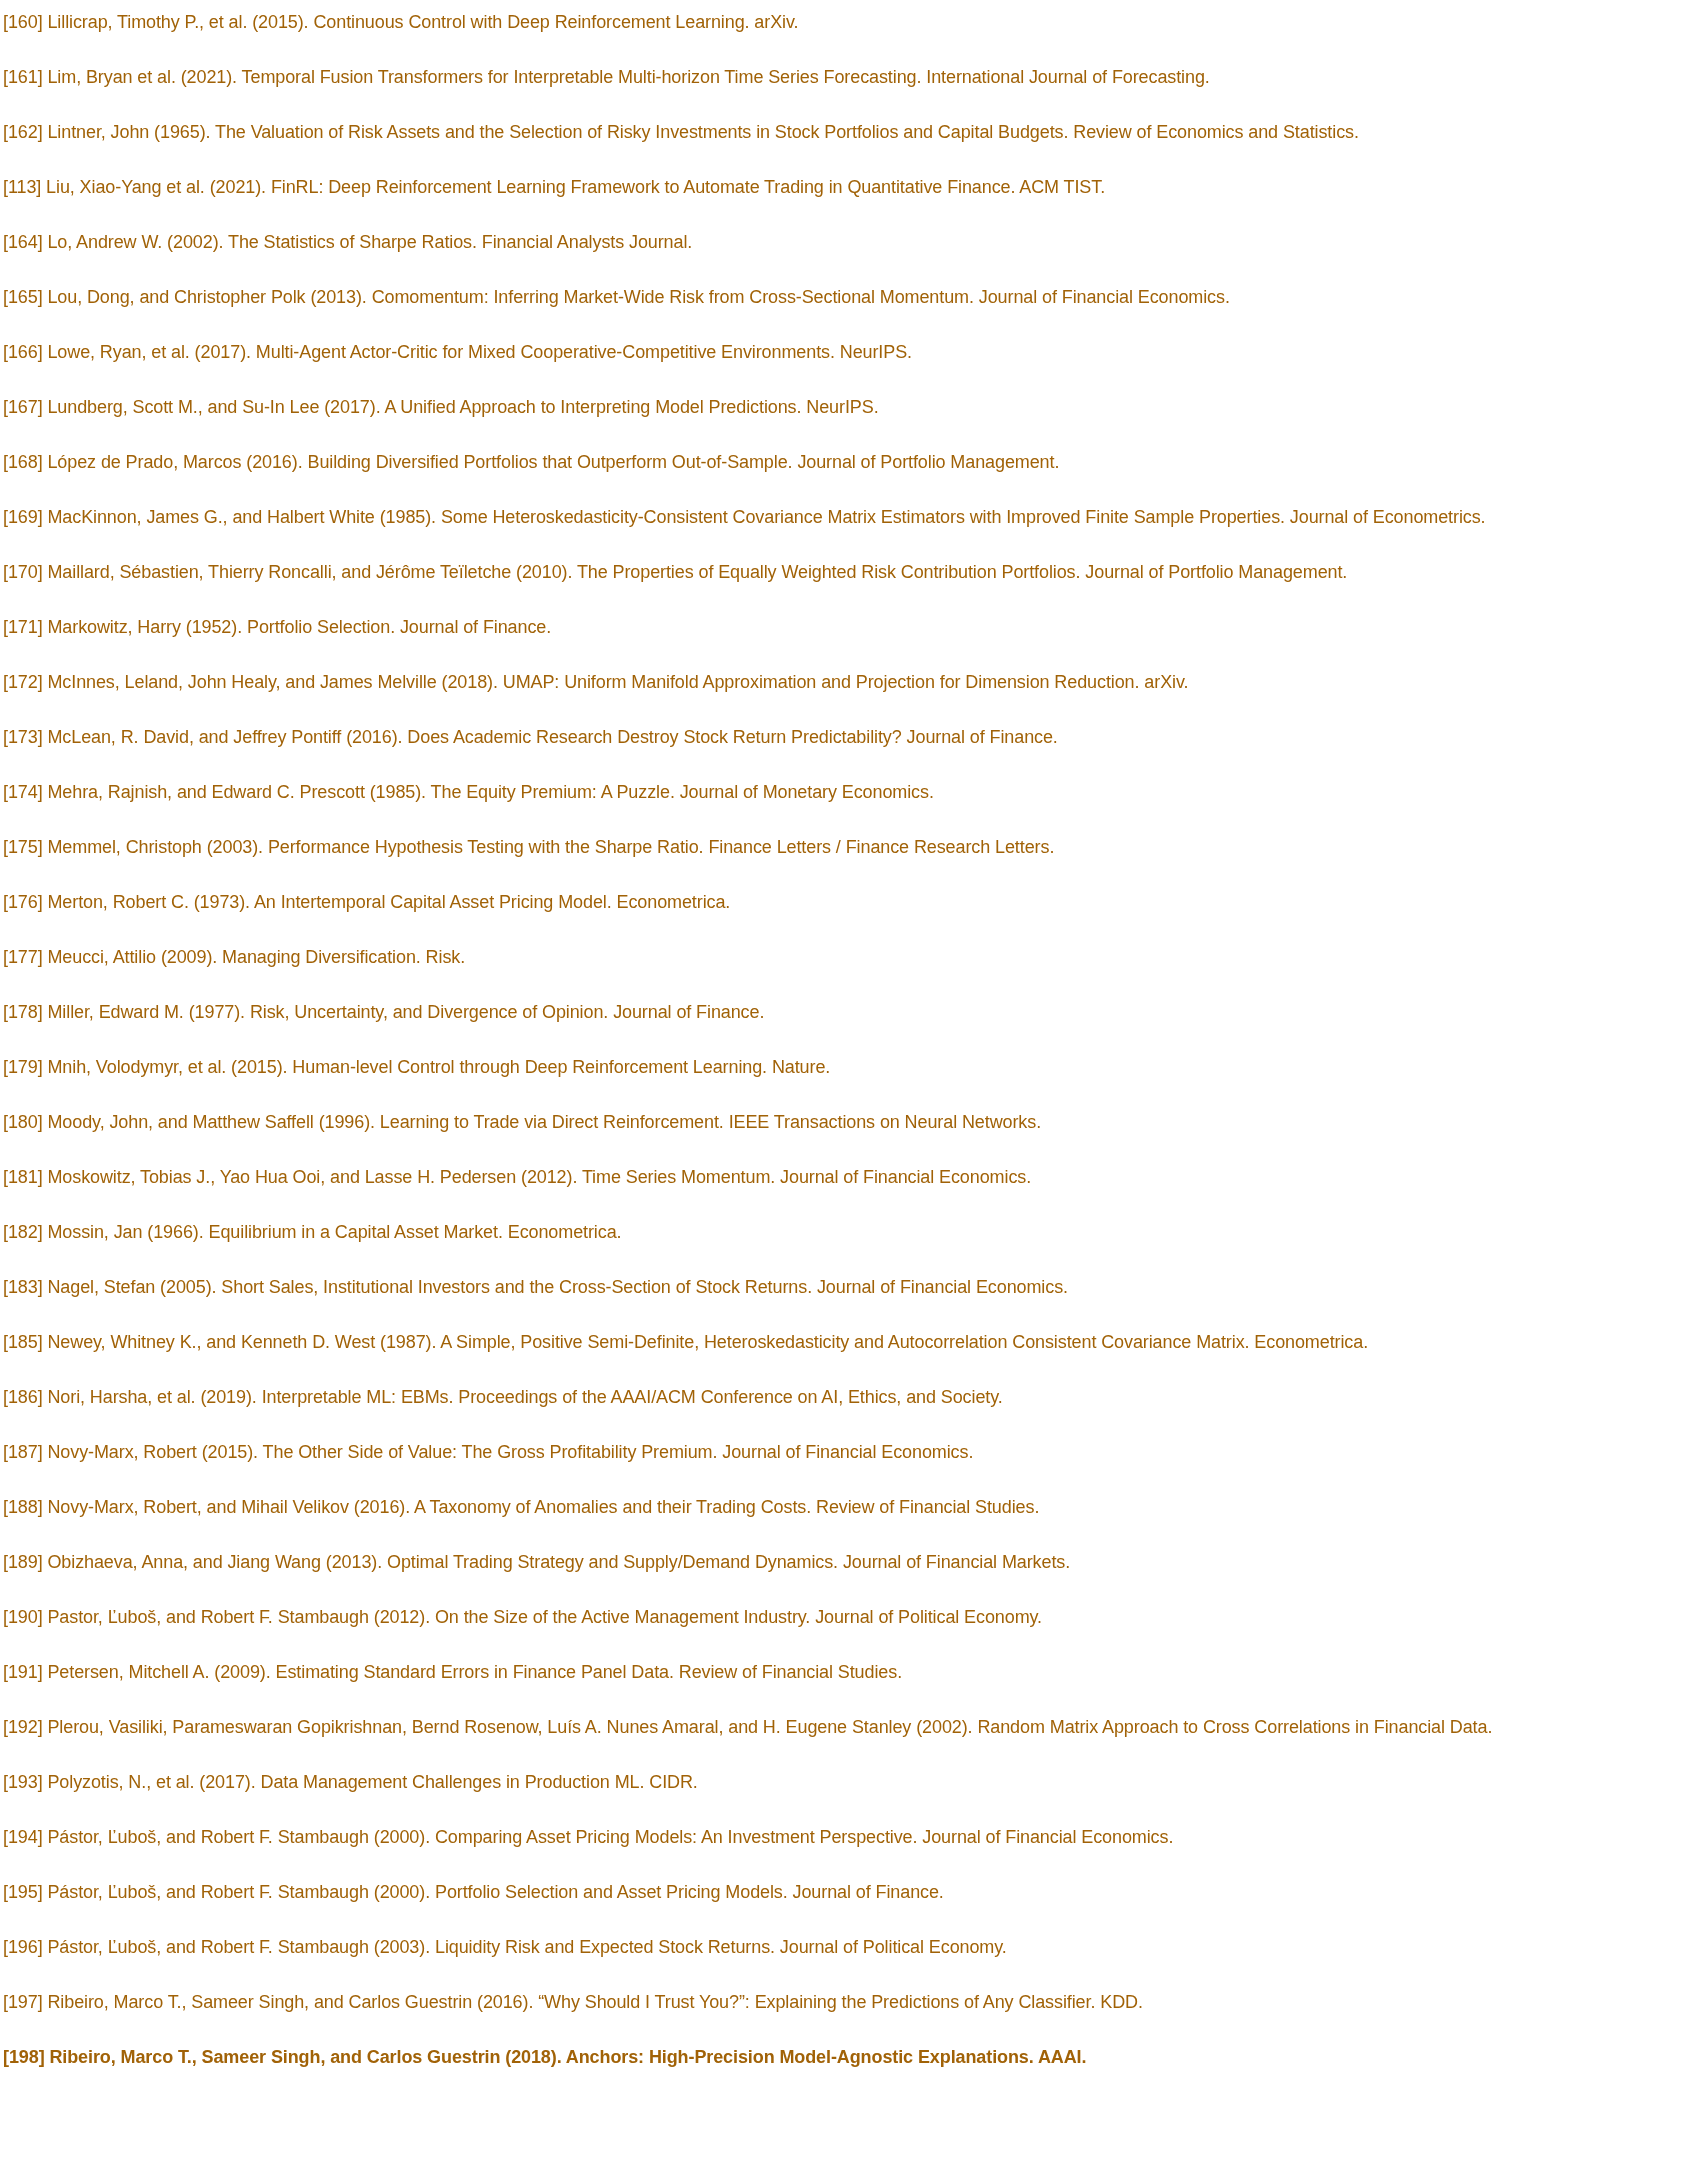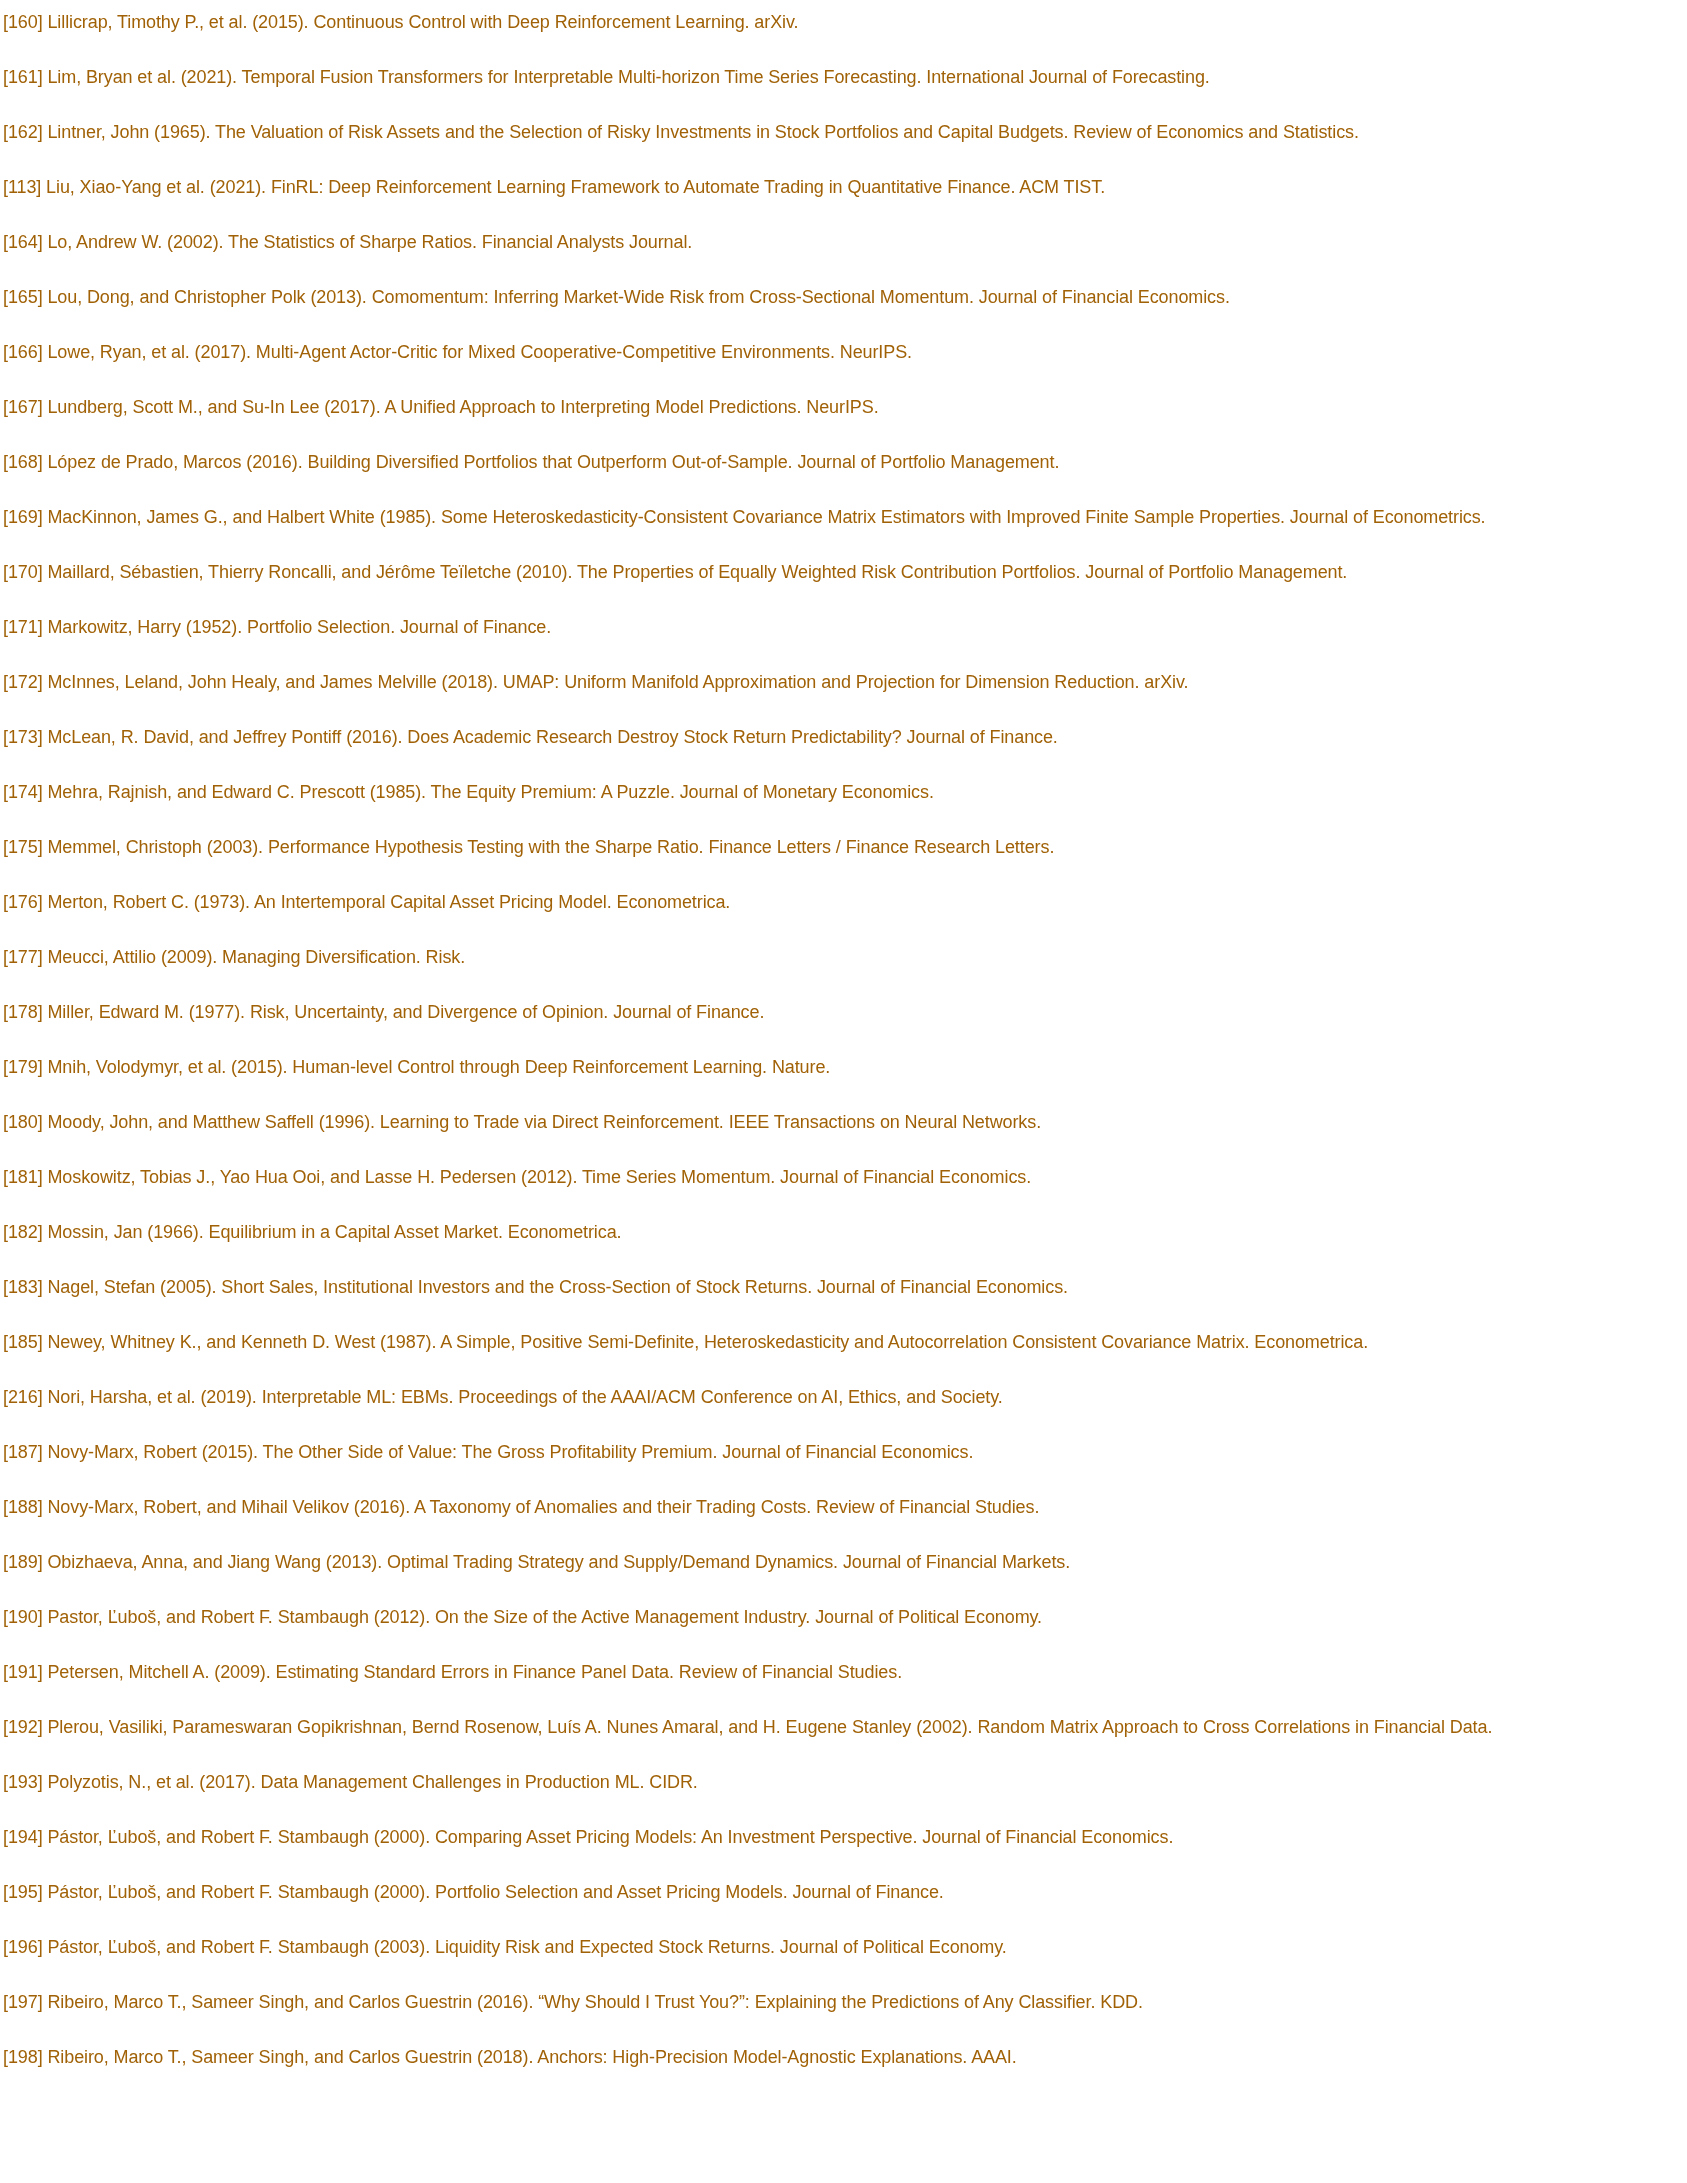--- a/index.html
+++ b/index.html
@@ -28,20 +28,21 @@
   }
   .ref-list {
     width: 100%;
   }
   .ref-entry {
     margin: 0 0 24px 0;
     padding: 0;
   }
   .ref-entry:last-child {
     margin-bottom: 0;
+    font-weight: bold;
   }
   .ref-line {
     display: block;
     white-space: nowrap;
   }
 </style>
 </head>
 <body>
 
 <div class="page" style="background: rgb(255, 255, 255); color: #a16207;">
@@ -115,21 +116,21 @@
       <p class="ref-entry">
         <span class="ref-line">[182] Mossin, Jan (1966). Equilibrium in a Capital Asset Market. Econometrica.</span>
       </p>
       <p class="ref-entry">
         <span class="ref-line">[183] Nagel, Stefan (2005). Short Sales, Institutional Investors and the Cross-Section of Stock Returns. Journal of Financial Economics.</span>
       </p>
       <p class="ref-entry">
         <span class="ref-line">[185] Newey, Whitney K., and Kenneth D. West (1987). A Simple, Positive Semi-Definite, Heteroskedasticity and Autocorrelation Consistent Covariance Matrix. Econometrica.</span>
       </p>
       <p class="ref-entry">
-        <span class="ref-line">[216] Nori, Harsha, et al. (2019). Interpretable ML: EBMs. Proceedings of the AAAI/ACM Conference on AI, Ethics, and Society.</span>
+        <span class="ref-line">[186] Nori, Harsha, et al. (2019). Interpretable ML: EBMs. Proceedings of the AAAI/ACM Conference on AI, Ethics, and Society.</span>
       </p>
       <p class="ref-entry">
         <span class="ref-line">[187] Novy-Marx, Robert (2015). The Other Side of Value: The Gross Profitability Premium. Journal of Financial Economics.</span>
       </p>
       <p class="ref-entry">
         <span class="ref-line">[188] Novy-Marx, Robert, and Mihail Velikov (2016). A Taxonomy of Anomalies and their Trading Costs. Review of Financial Studies.</span>
       </p>
       <p class="ref-entry">
         <span class="ref-line">[189] Obizhaeva, Anna, and Jiang Wang (2013). Optimal Trading Strategy and Supply/Demand Dynamics. Journal of Financial Markets.</span>
       </p>

